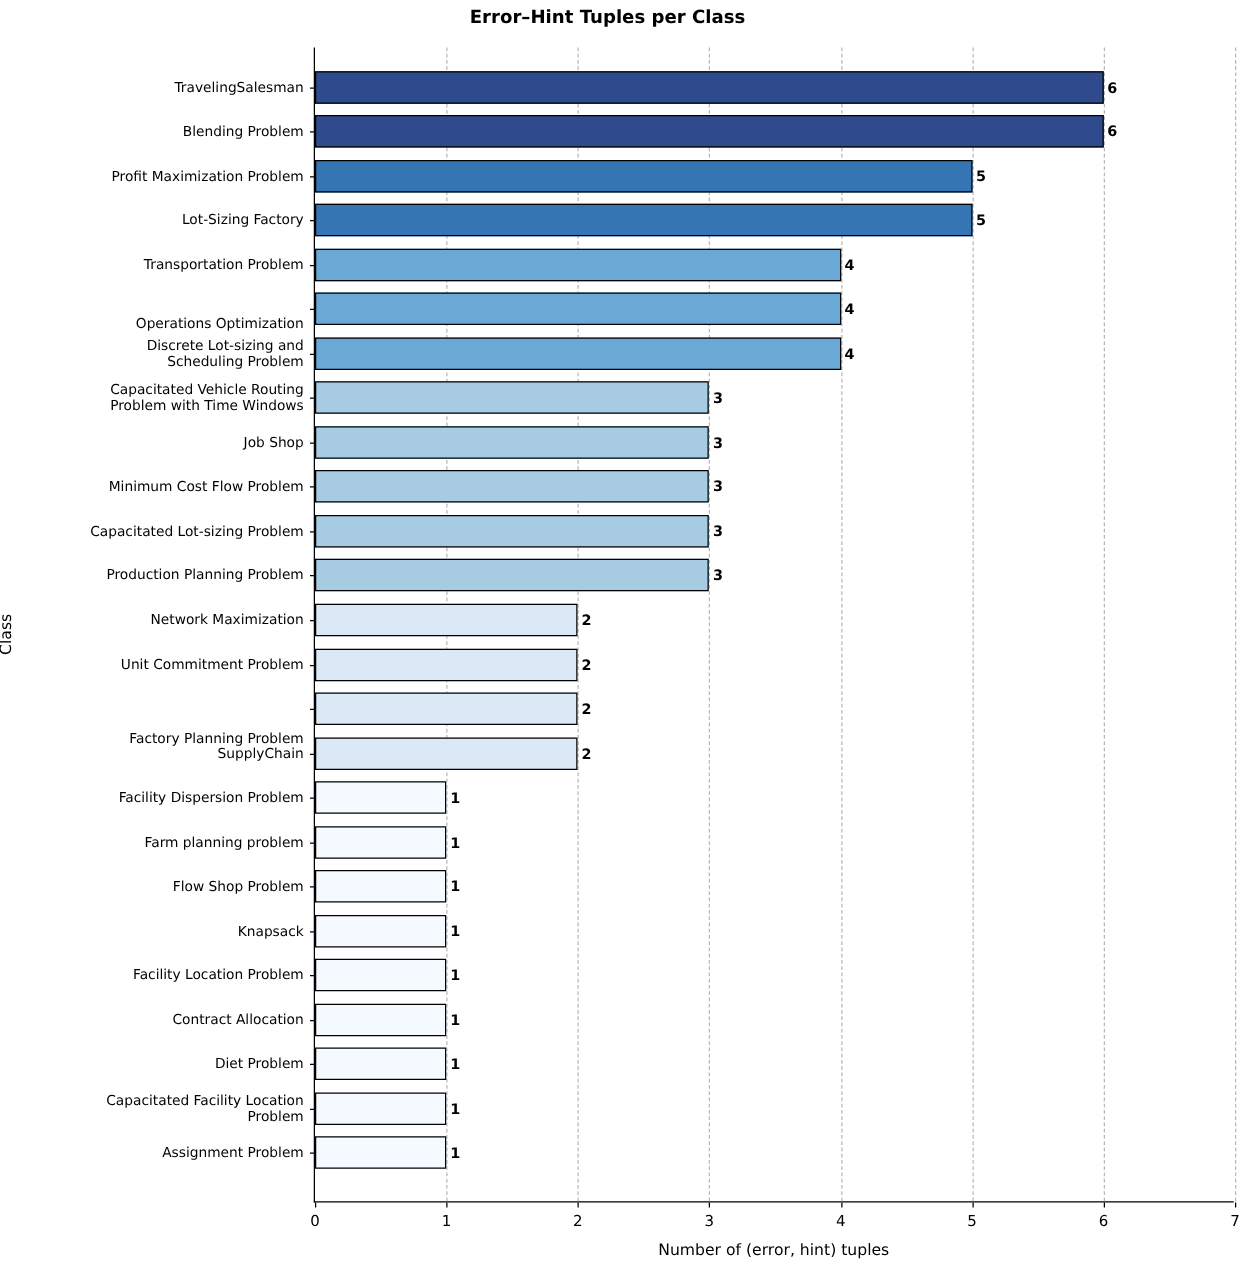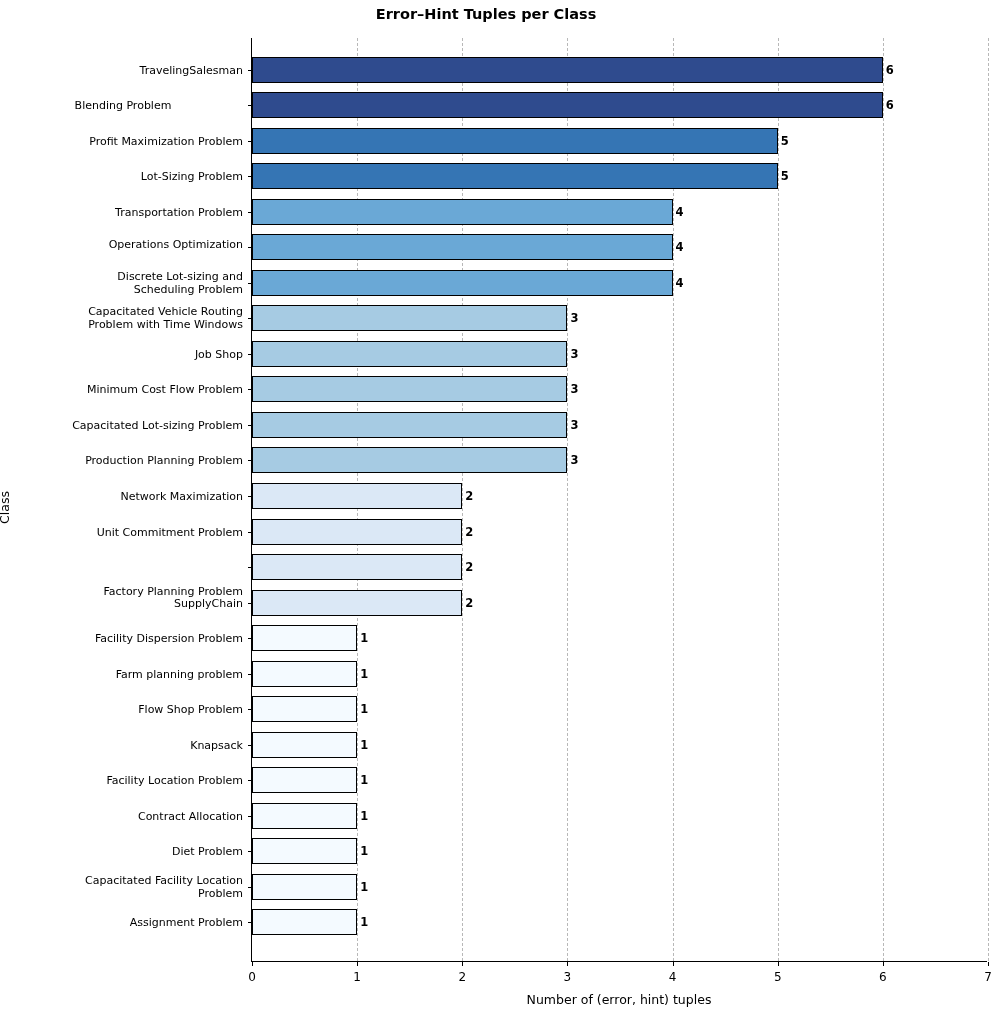--- a/index.html
+++ b/index.html
@@ -155,45 +155,45 @@
         <div class="bar" style="background: rgb(47, 75, 142); border-color: rgb(0, 0, 0);"></div>
         <div class="bar-value">6</div>
       </div>
       <div class="ytick-mark" style="left: -4px; top: 31.5385px;"></div>
       <div class="ytick-label" style="top: 31.5385px; right: 744px;">TravelingSalesman</div>
       <div class="bar-row" style="top: 54.0769px; width: 630.857px;">
         <div class="bar" style="background: rgb(47, 75, 142); border-color: rgb(0, 0, 0);"></div>
         <div class="bar-value">6</div>
       </div>
       <div class="ytick-mark" style="left: -4px; top: 67.0769px;"></div>
-      <div class="ytick-label" style="top: 67.0769px; right: 744px; text-align: center;">Blending Problem</div>
+      <div class="ytick-label" style="top: 67.0769px; right: 744px;">Blending Problem</div>
       <div class="bar-row" style="top: 89.6154px; width: 525.714px;">
         <div class="bar" style="background: rgb(53, 117, 180); border-color: rgb(0, 0, 0);"></div>
         <div class="bar-value">5</div>
       </div>
       <div class="ytick-mark" style="left: -4px; top: 102.615px;"></div>
       <div class="ytick-label" style="top: 102.615px; right: 744px;">Profit Maximization Problem</div>
       <div class="bar-row" style="top: 125.154px; width: 525.714px;">
         <div class="bar" style="background: rgb(53, 117, 180); border-color: rgb(0, 0, 0);"></div>
         <div class="bar-value">5</div>
       </div>
       <div class="ytick-mark" style="left: -4px; top: 138.154px;"></div>
-      <div class="ytick-label" style="top: 138.154px; right: 744px;">Lot-Sizing Problem</div>
+      <div class="ytick-label" style="top: 138.154px; right: 744px;">Lot-Sizing Factory</div>
       <div class="bar-row" style="top: 160.692px; width: 420.571px;">
         <div class="bar" style="background: rgb(106, 168, 214); border-color: rgb(0, 0, 0);"></div>
         <div class="bar-value">4</div>
       </div>
       <div class="ytick-mark" style="left: -4px; top: 173.692px;"></div>
       <div class="ytick-label" style="top: 173.692px; right: 744px;">Transportation Problem</div>
       <div class="bar-row" style="top: 196.231px; width: 420.571px;">
         <div class="bar" style="background: rgb(106, 168, 214); border-color: rgb(0, 0, 0);"></div>
         <div class="bar-value">4</div>
       </div>
       <div class="ytick-mark" style="left: -4px; top: 209.231px;"></div>
-      <div class="ytick-label" style="top: 206px; right: 744px;">Operations Optimization</div>
+      <div class="ytick-label" style="top: 221px; right: 744px;">Operations Optimization</div>
       <div class="bar-row" style="top: 231.769px; width: 420.571px;">
         <div class="bar" style="background: rgb(106, 168, 214); border-color: rgb(0, 0, 0);"></div>
         <div class="bar-value">4</div>
       </div>
       <div class="ytick-mark" style="left: -4px; top: 244.769px;"></div>
       <div class="ytick-label" style="top: 244.769px; right: 744px;">Discrete Lot-sizing and
 Scheduling Problem</div>
       <div class="bar-row" style="top: 267.308px; width: 315.429px;">
         <div class="bar" style="background: rgb(166, 203, 227); border-color: rgb(0, 0, 0);"></div>
         <div class="bar-value">3</div>

